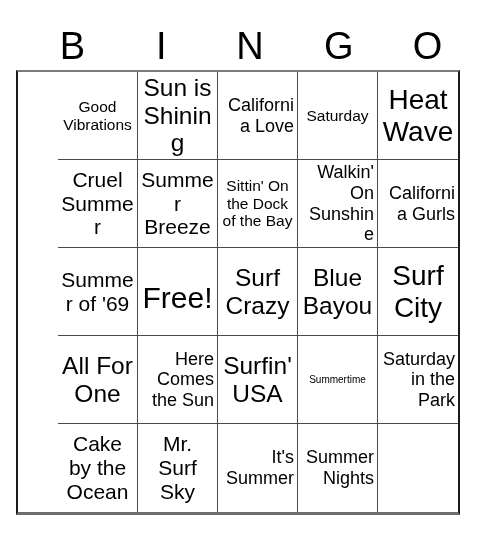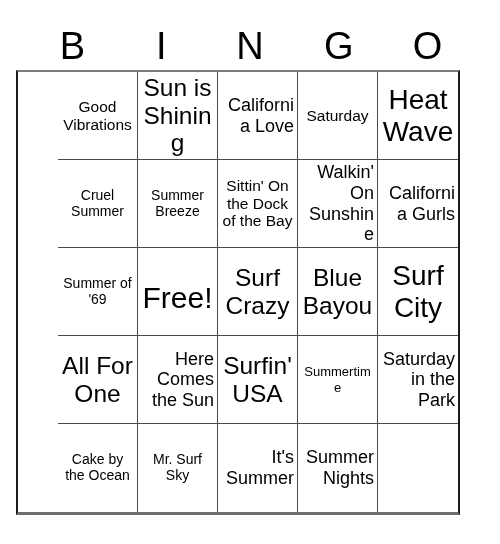--- a/index.html
+++ b/index.html
@@ -80,24 +80,24 @@
     display: block;
     width: 100%;
     text-align: center;
     line-height: 1.14;
     font-weight: 400;
     word-wrap: break-word;
     color: #000000;
   }
 
   
-  .fs-xxs .cell-text { font-size: 13px; line-height: 1.2; }
+  .fs-xxs .cell-text { font-size: 10px; line-height: 1.2; }
   .fs-sm  .cell-text { font-size: 15.5px; }
   .fs-md  .cell-text { font-size: 18px; text-align: right; }
-  .fs-lg  .cell-text { font-size: 14px; }
+  .fs-lg  .cell-text { font-size: 21px; }
   .fs-xl  .cell-text { font-size: 24.5px; text-align: center; }
   .fs-xxl .cell-text { font-size: 28px; }
   .fs-free .cell-text { font-size: 30px; margin-top: 14px; }
 </style>
 </head>
 <body>
 
 <div class="card">
 
   <div class="header">

